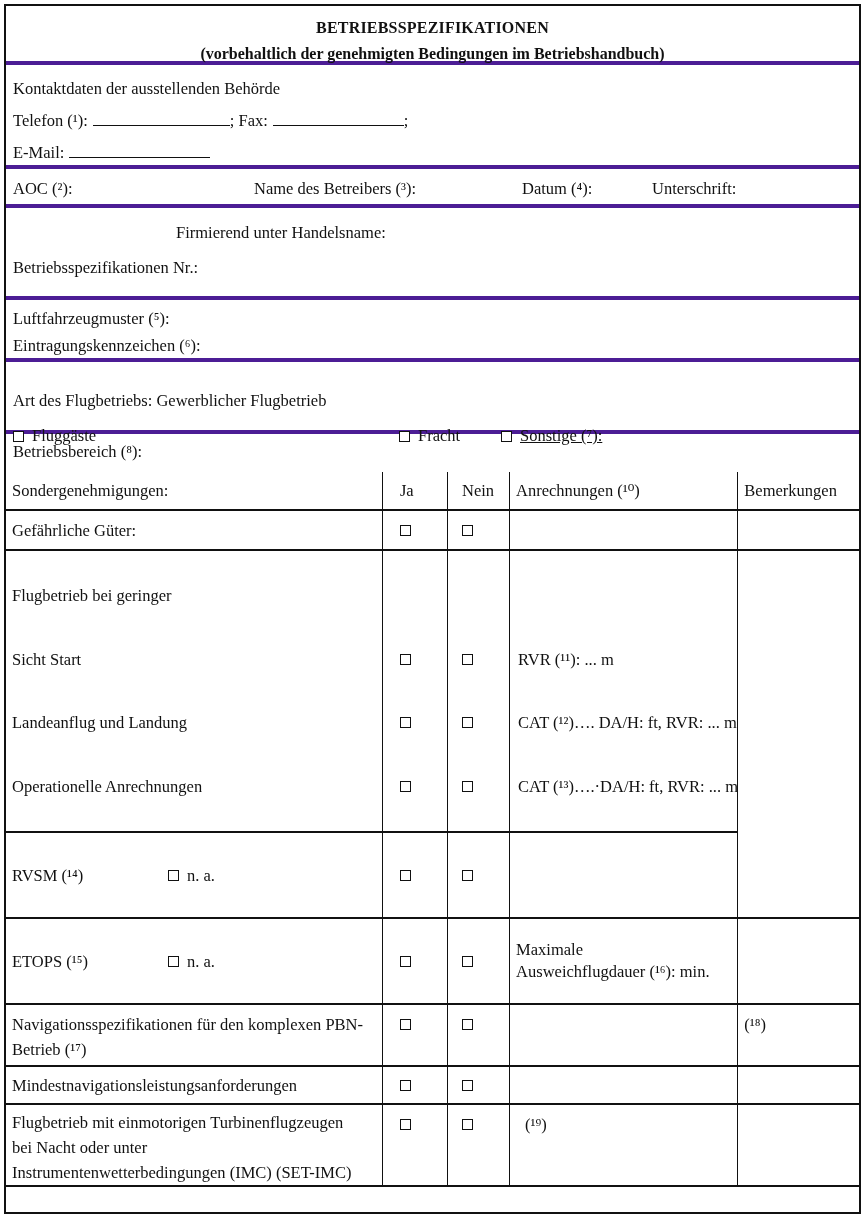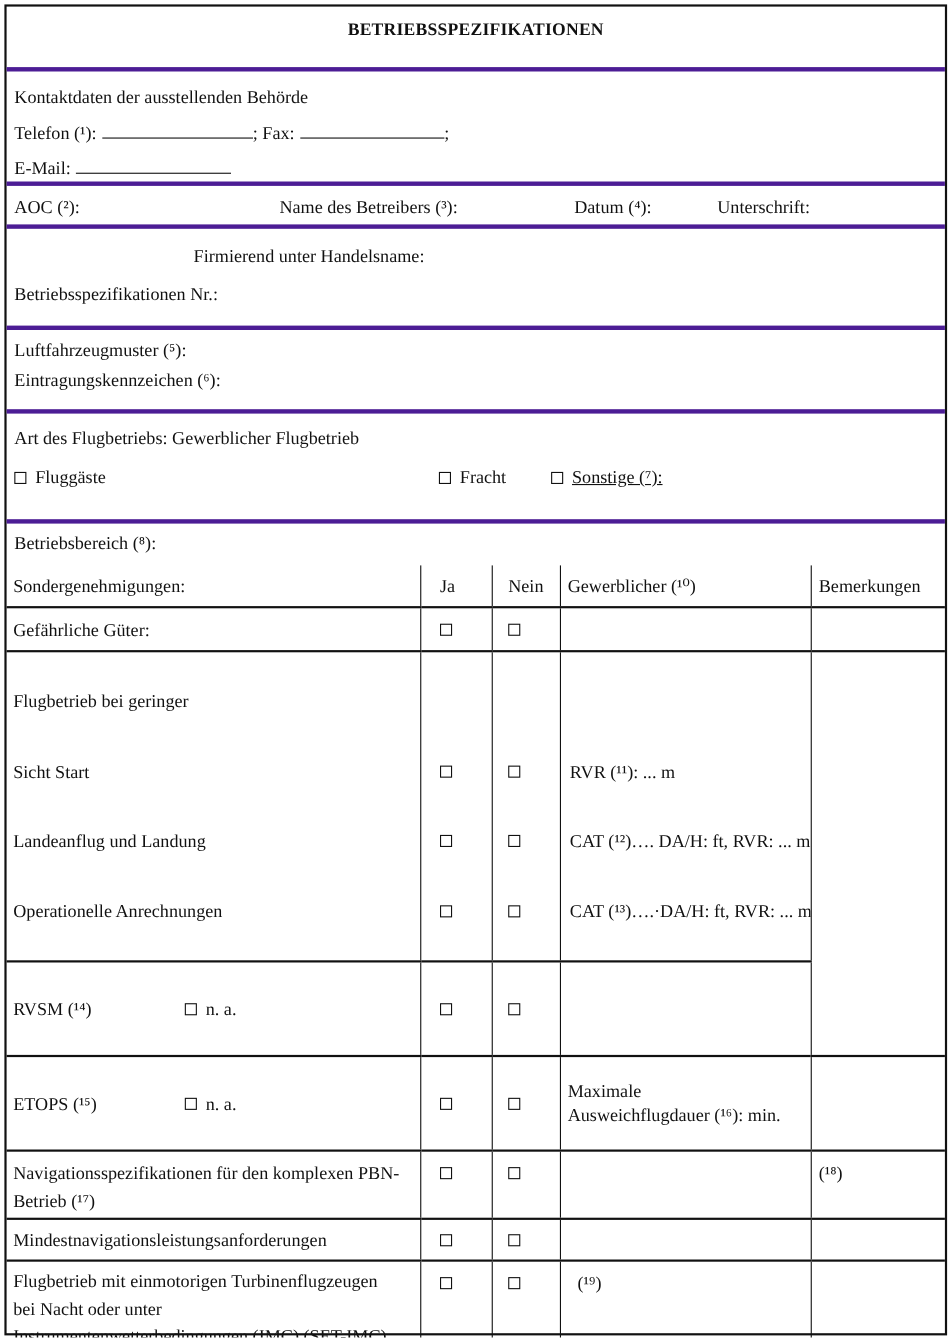--- a/index.html
+++ b/index.html
@@ -22,24 +22,24 @@
   .w137{width:137px;}.w131{width:131px;}.w141{width:141px;}
   
   .sec-aoc{height:39px;}
   .sec-aoc span{position:absolute;line-height:39px;white-space:nowrap;}
   .p-aoc{left:7px;}.p-op{left:248px;}.p-date{left:516px;}.p-sig{left:646px;}
   
   .sec-company{height:92px;padding-top:7px;}
   .cpline{line-height:35px;}
   .indent163{padding-left:163px;}
   
-  .sec-aircraft{height:76px;padding-top:5px;}
+  .sec-aircraft{height:62px;padding-top:5px;}
   .acline{line-height:27px;}
   
-  .sec-art{height:100px;padding-top:10px;}
+  .sec-art{height:72px;padding-top:26px;}
   .artline{line-height:26px;}
   .art-options{position:relative;height:40px;margin-top:4px;}
   .opt{position:absolute;top:8px;display:inline-flex;align-items:center;gap:8px;white-space:nowrap;}
   .opt1{left:0px;}.opt2{left:386px;}.opt3{left:488px;text-decoration:underline;}
   
   .sec-area,.sec-limit{height:38px;line-height:36px;}
   
   .cb{display:inline-block;width:11px;height:11px;border:1.4px solid #111;
       background:#fff;box-sizing:border-box;flex:none;}
   
@@ -69,20 +69,21 @@
   .lh22{line-height:22px !important;}
   .spec19{padding-left:15px !important;}
 </style>
 </head>
 <body>
 
 <div class="page">
 
   <div class="sec sec-title">
     <div class="t1">BETRIEBSSPEZIFIKATIONEN</div>
+    <div class="t2">(vorbehaltlich der genehmigten Bedingungen im Betriebshandbuch)</div>
   </div>
 
   <div class="sec sec-contact">
     <div class="cline">Kontaktdaten der ausstellenden Behörde</div>
     <div class="cline">
       <span>Telefon (¹):</span><span class="blank w137"></span><span>; Fax:</span><span class="blank w131"></span><span>;</span>
     </div>
     <div class="cline">
       <span>E-Mail:</span><span class="blank w141"></span>
     </div>
@@ -135,21 +136,21 @@
         <col style="width:62px">
       <col style="width:228px">
         <col style="width:121px">
     </colgroup>
 
     <tbody>
         <tr class="rh" style="height:38px">
       <th class="first">Sondergenehmigungen:</th>
       <th class="col-yes">Ja</th>
       <th class="col-no">Nein</th>
-      <th>Gewerblicher (¹⁰)</th>
+      <th>Anrechnungen (¹⁰)</th>
       <th class="last">Bemerkungen</th>
     </tr>
 
     <tr style="height:40px">
       <td class="first">Gefährliche Güter:</td>
       <td class="col-yes"><span class="cb"></span></td>
       <td class="col-no"><span class="cb"></span></td>
       <td></td>
       <td class="last"></td>
     </tr>

